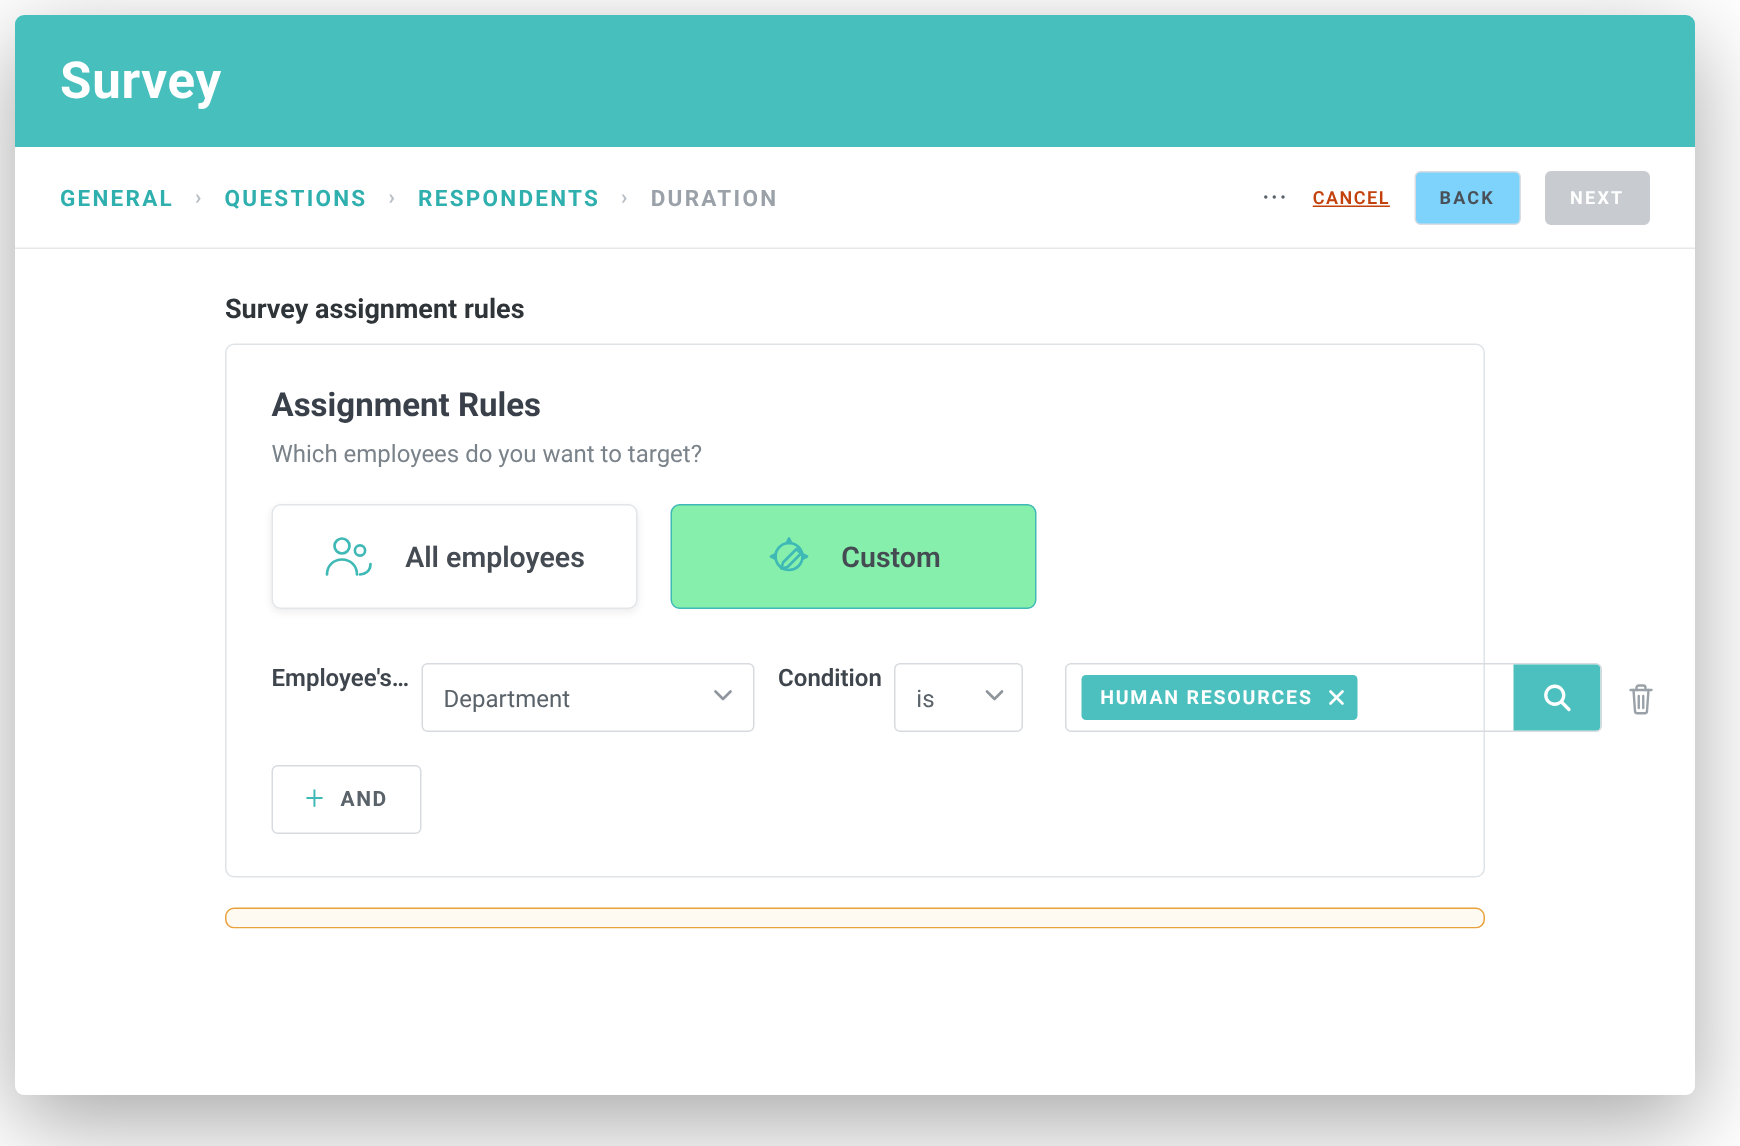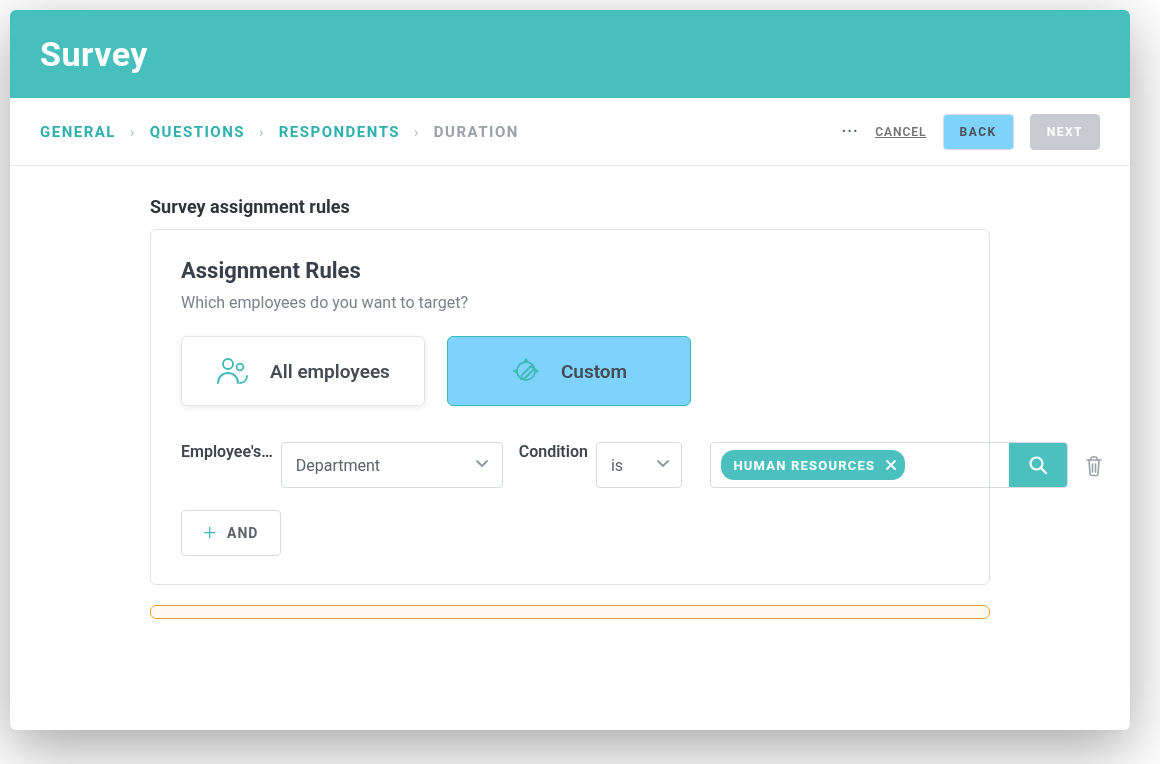--- a/index.html
+++ b/index.html
@@ -47,21 +47,21 @@
   }
   .crumb { color: #2fb0ae; text-transform: uppercase; cursor: pointer; }
   .crumb.inactive { color: #9aa1a8; cursor: default; }
   .chev { color: #b9bfc5; font-size: 14px; }
   .actions {
     display: flex;
     align-items: center;
     gap: 16px;
   }
   .dots { color: #5a626a; letter-spacing: 2px; font-size: 11px; cursor: pointer; }
-  .cancel-link { color: #737373; font-size: 12px; letter-spacing: 1px; font-weight: 600; text-decoration: underline; cursor: pointer; }
+  .cancel-link { color: #c2410c; font-size: 12px; letter-spacing: 1px; font-weight: 600; text-decoration: underline; cursor: pointer; }
   .btn {
     height: 36px;
     padding: 0 16px;
     border-radius: 4px;
     font-size: 12px;
     letter-spacing: 1.5px;
     font-weight: 700;
     display: inline-flex;
     align-items: center;
     justify-content: center;
@@ -129,21 +129,21 @@
     color: #454b52;
   }
   .optcard svg { flex-shrink: 0; }
   .optcard.all {
     border: 1px solid #e2e6e9;
     box-shadow: 0 2px 6px rgba(0,0,0,0.08);
     background: #fff;
   }
   .optcard.custom {
     border: 1.5px solid #3fb9b6;
-    background: #7dd3fc;
+    background: #86efac;
   }
   .rule-row {
     display: flex;
     align-items: flex-end;
     gap: 16px;
     margin-bottom: 22px;
   }
   .field { display: flex; flex-direction: row; gap: 8px; }
   .field-label { font-size: 16px; font-weight: 600; color: #3e454c; }
   .select {
@@ -177,21 +177,21 @@
     flex: 1;
     display: flex;
     align-items: center;
     padding-left: 10px;
     gap: 6px;
   }
   .chip {
     background: #4cc0be;
     color: #fff;
     height: 30px;
-    border-radius: 13px;
+    border-radius: 3px;
     display: inline-flex;
     align-items: center;
     padding: 0 8px 0 12px;
     font-size: 13px;
     font-weight: 700;
     letter-spacing: 1.2px;
     gap: 10px;
     text-align: center;
   }
   .chip .x { cursor: pointer; display: inline-flex; }

